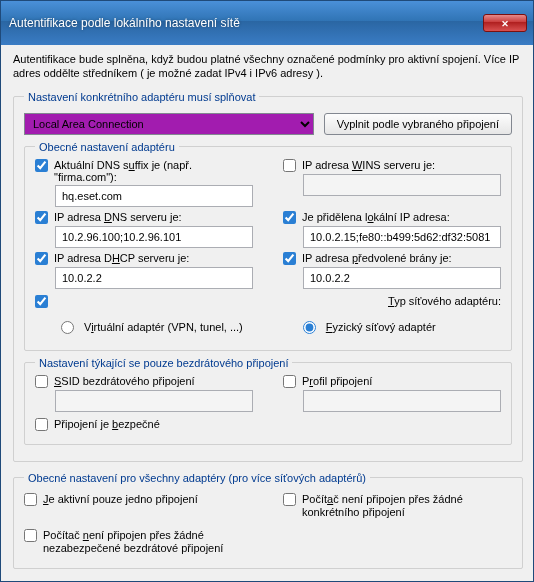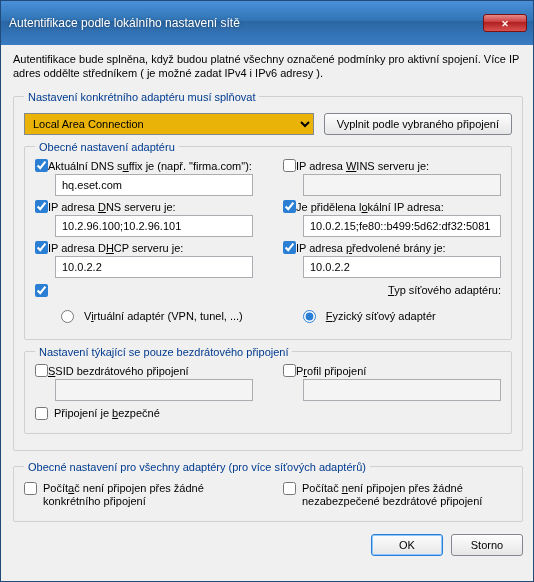--- a/index.html
+++ b/index.html
@@ -57,21 +57,21 @@
     padding: 0 4px;
     color:#003a8f;
   }
   .row-top {
     display:flex; gap:10px; margin:4px 0 6px 0;
   }
   select.combo {
     flex:1;
     height:22px;
     border:1px solid #828790;
-    background:#eab308;
+    background:#a21caf;
     font: inherit;
     padding: 2px 4px;
   }
   button.btn {
     height:22px;
     border:1px solid #828790;
     border-radius:3px;
     background: linear-gradient(to bottom,#fdfdfd,#e6e6e6);
     font:inherit;
     padding: 2px 12px;
@@ -85,21 +85,21 @@
   .two-col {
     display:grid;
     grid-template-columns: 1fr 1fr;
     column-gap: 30px;
     row-gap: 4px;
   }
   .field {
     display:flex; flex-direction:column;
   }
   .chk-line {
-    display:flex; align-items:flex-end; gap:0;
+    display:flex; align-items:flex-start; gap:6px;
     margin-bottom:2px;
   }
   input[type=checkbox], input[type=radio] {
     margin:0;
     width:13px; height:13px;
     accent-color: #2a7fd4;
   }
   .under { text-decoration: underline; }
   input[type=text].val {
     margin-left:20px;
@@ -251,20 +251,24 @@
           <span><span>Připojení je </span><span class="under">b</span><span>ezpečné</span></span>
         </div>
       </fieldset>
     </fieldset>
 
     <fieldset class="group">
       <legend>Obecné nastavení pro všechny adaptéry (pro více síťových adaptérů)</legend>
       <div class="bottom-grid">
         <div class="single-chk">
           <input type="checkbox" style="">
+          <span><span></span><span class="under">J</span><span>e aktivní pouze jedno připojení</span></span>
+        </div>
+        <div class="single-chk">
+          <input type="checkbox" style="">
           <span><span>Počít</span><span class="under">a</span><span>č není připojen přes žádné konkrétního připojení</span></span>
         </div>
         <div class="single-chk">
           <input type="checkbox" style="">
           <span><span>Počítač </span><span class="under">n</span><span>ení připojen přes žádné nezabezpečené bezdrátové připojení</span></span>
         </div>
       </div>
     </fieldset>
 
     <div class="footer-btns">

